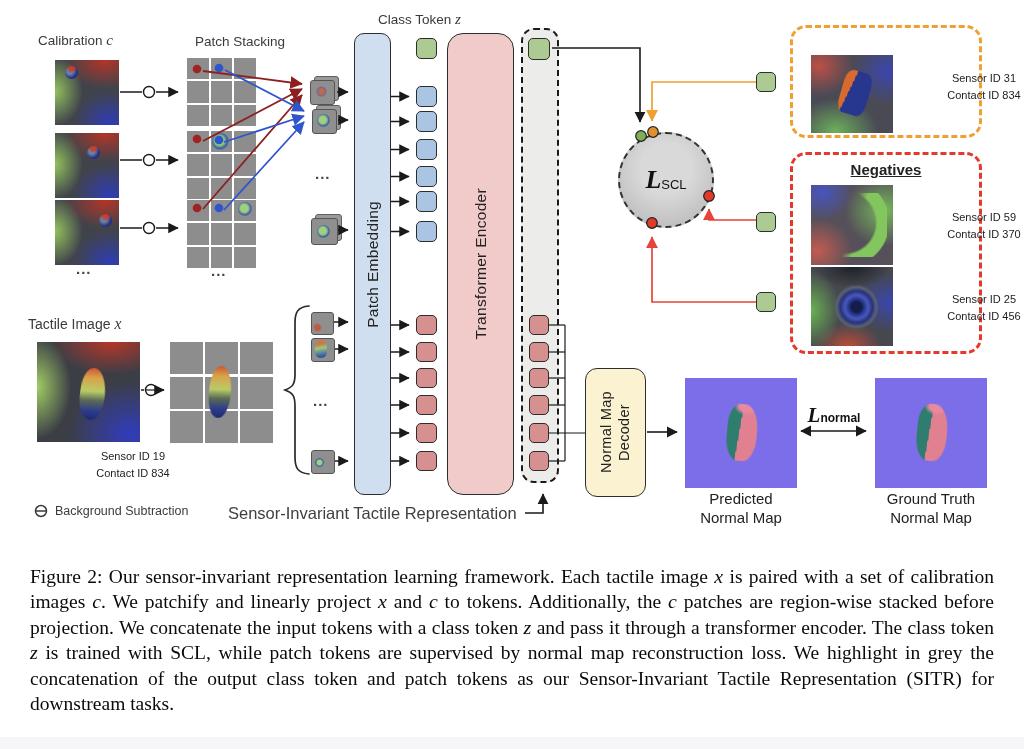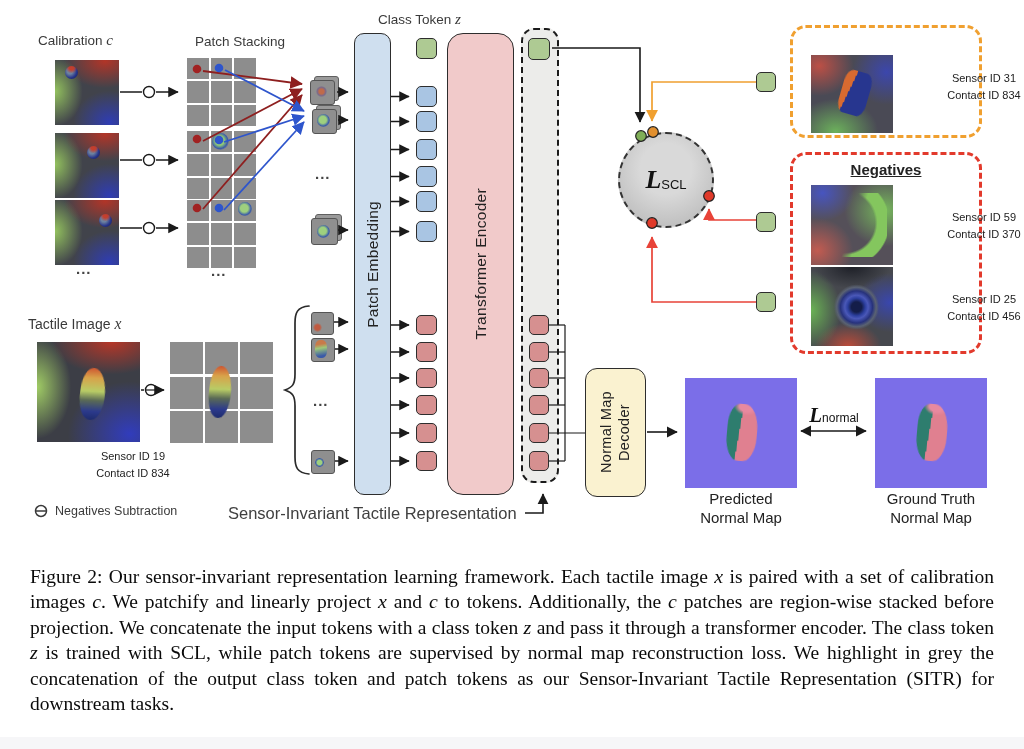--- a/index.html
+++ b/index.html
@@ -274,32 +274,32 @@
 
     <div class="img nmimg" style="left:685px;top:378px;width:112px;height:110px;">
       <div class="nmobj" style="left:42px;top:26px;width:30px;height:57px;"></div>
     </div>
     <div class="maplabel abs" style="left:683px;top:490px;width:116px;">
       <div>Predicted</div>
       <div>Normal Map</div>
     </div>
 
     <div class="abs" style="left:799px;top:403px;width:70px;text-align:center;">
-      <span class="lossL" style="font-size:21px;">L</span><span class="losssub" style="font-size:12px;">normal</span>
+      <span class="lossL" style="font-size:21px;">L</span><span class="losssub" style="font-size:12px;font-weight:bold;">normal</span>
     </div>
 
     <div class="img nmimg" style="left:875px;top:378px;width:112px;height:110px;">
       <div class="nmobj" style="left:42px;top:26px;width:30px;height:57px;"></div>
     </div>
     <div class="maplabel abs" style="left:873px;top:490px;width:116px;">
       <div>Ground Truth</div>
       <div>Normal Map</div>
     </div>
 
-    <div class="abs" style="left:55px;top:504px;font-size:12.5px;color:#3a3a3a;">Negatives Subtraction</div>
+    <div class="abs" style="left:55px;top:504px;font-size:12.5px;color:#3a3a3a;">Background Subtraction</div>
     <div class="abs" style="left:228px;top:504px;font-size:16.5px;color:#404040;">Sensor-Invariant Tactile Representation</div>
 
     <svg class="overlay" width="1024" height="540" viewBox="0 0 1024 540">
       <defs>
         <marker id="mB" markerWidth="8" markerHeight="8" refX="6.5" refY="3.5" orient="auto">
             <path d="M0,0 L7,3.5 L0,7 z" fill="#1a1a1a"></path>
           </marker>
         <marker id="mBs" markerWidth="8" markerHeight="8" refX="6.5" refY="3.5" orient="auto-start-reverse">
             <path d="M0,0 L7,3.5 L0,7 z" fill="#1a1a1a"></path>
           </marker>

